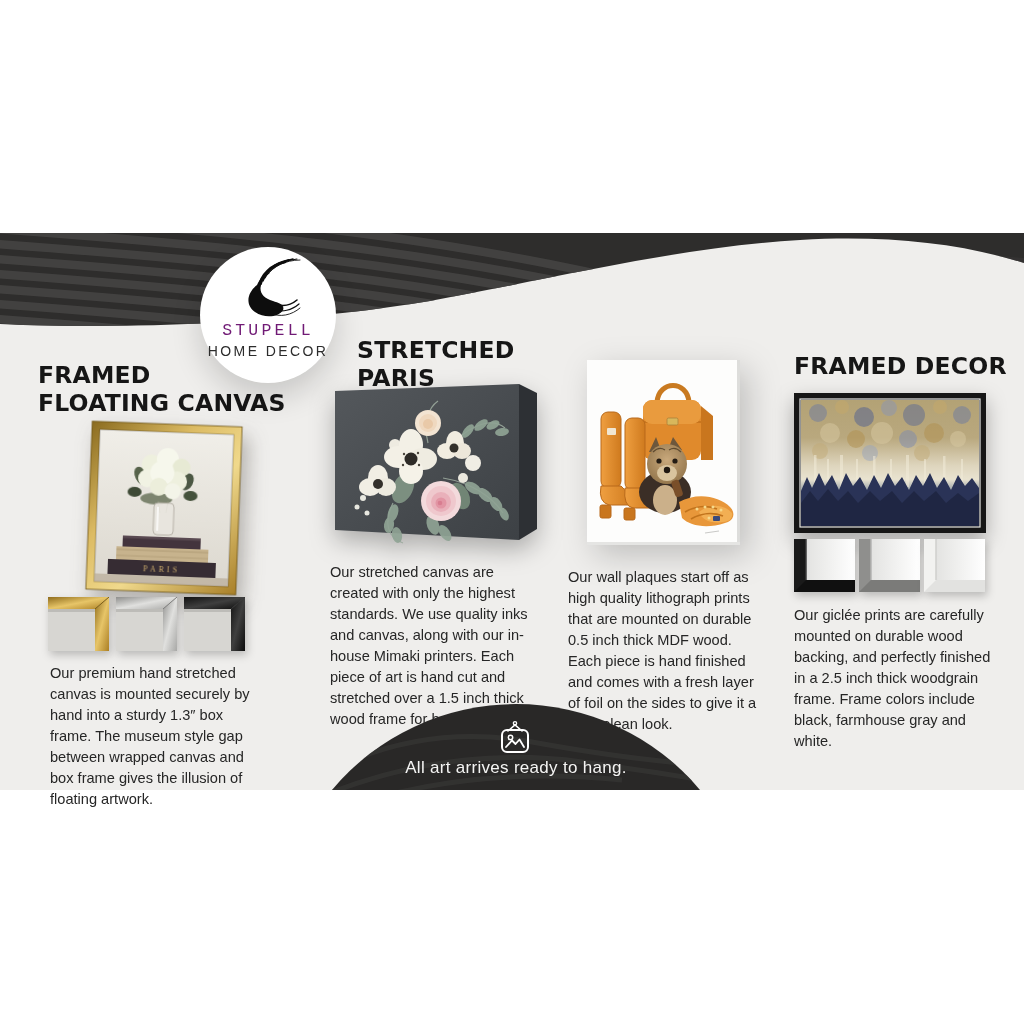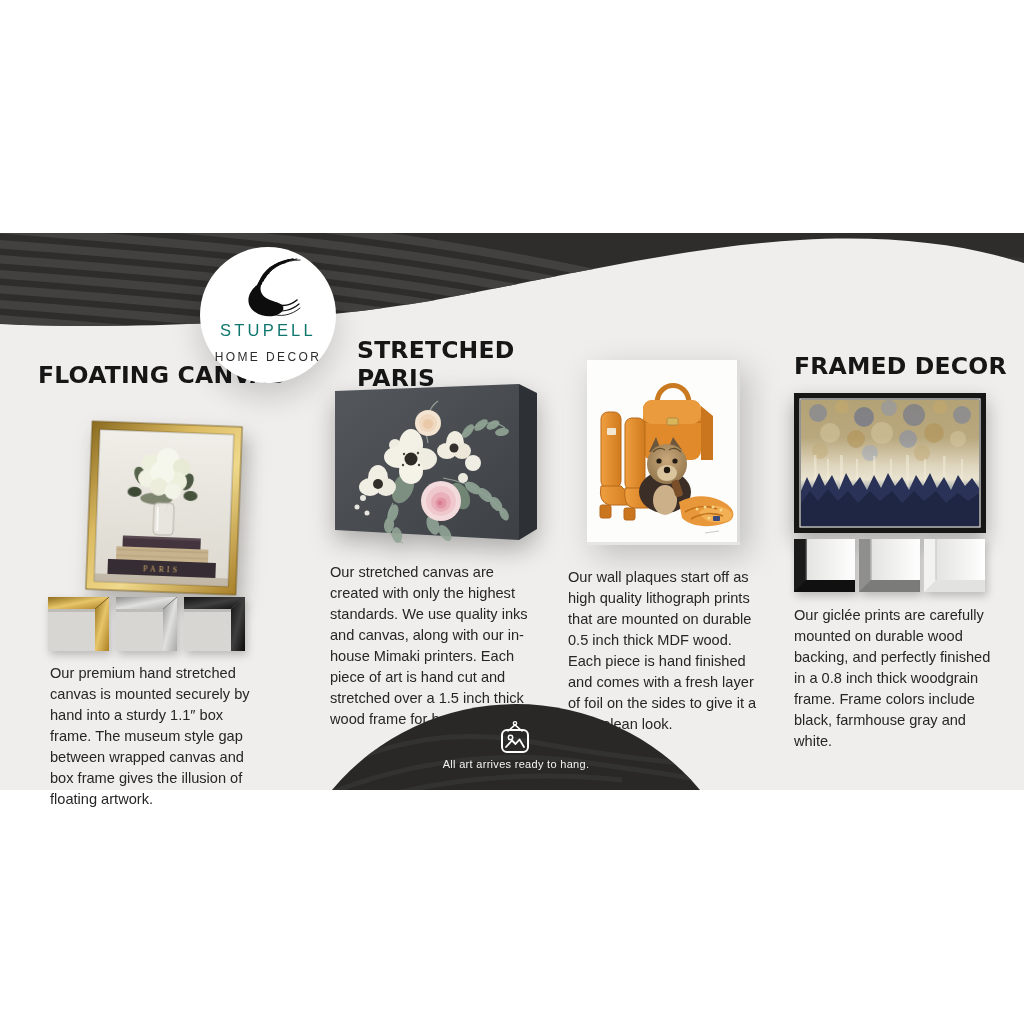--- a/index.html
+++ b/index.html
@@ -8,22 +8,22 @@
 
   .page { position:relative; width:1024px; height:1024px; background:#ffffff; }
 
   .band { position:absolute; left:0; top:233px; width:1024px; height:557px; background:#efeeec; }
 
   .wave-top { position:absolute; left:0; top:0; width:1024px; height:160px; display:block; }
 
   .logo { position:absolute; left:200px; top:14px; width:136px; height:136px; background:#ffffff;
           border-radius:50%; box-shadow:0 14px 30px rgba(0,0,0,.16); text-align:center; z-index:5; }
   .logo .s-mark { display:block; margin:10px auto 0; }
-  .brand-name { font-size:16.5px; letter-spacing:3.2px; color:#0f766e; margin-top:2px; }
-  .brand-tagline { font-size:12px; letter-spacing:2.4px; color:#2c2c2c; margin-top:10px; }
+  .brand-name { font-size:16.5px; letter-spacing:3.2px; color:#701a75; margin-top:2px;font-family:Liberation Mono, monospace; }
+  .brand-tagline { font-size:14px; letter-spacing:2.4px; color:#2c2c2c; margin-top:3px; }
 
   section { position:absolute; inset:0; }
 
   .title { position:absolute; font-family:"DejaVu Sans", sans-serif; font-weight:700;
            font-size:23.5px; line-height:28px; color:#161616; letter-spacing:0.2px; }
   .title span { display:block; }
   .title-1 { left:38px; top:128px; }
   .title-2 { left:357px; top:103px; }
   .title-3 { left:565px; top:79px; width:200px; text-align:center; }
   .title-4 { left:794px; top:119px; }
@@ -44,21 +44,21 @@
            filter:drop-shadow(0 8px 10px rgba(0,0,0,.30)); }
 
   .samples { position:absolute; display:flex; }
   .samples-1 { left:48px;  top:364px; gap:7px; }
   .samples-4 { left:794px; top:306px; gap:4px; }
   .samples svg { filter:drop-shadow(2px 4px 4px rgba(0,0,0,.22)); }
 
   .dome { position:absolute; left:332px; top:471px; width:368px; height:86px; }
   .dome-icon { position:absolute; left:492px; top:487px; }
   .footer-message { position:absolute; left:366px; top:525px; width:300px; text-align:center;
-                    font-size:11px; color:#f4f4f3; letter-spacing:0.3px; }
+                    font-size:17px; color:#f4f4f3; letter-spacing:0.3px; }
 </style>
 </head>
 <body>
 
 <div class="page">
   <div class="band">
 
     <svg class="wave-top" viewBox="0 0 1024 160" aria-hidden="true">
       <defs>
         <clipPath id="waveClip">
@@ -96,20 +96,21 @@
           <path d="M40,52 C49,56 59,53 66,47" stroke-width="1.2"></path>
           <path d="M37,56 C47,61 59,58 67,51" stroke-width="0.9"></path>
         </g>
       </svg>
       <div class="brand-name">STUPELL</div>
       <div class="brand-tagline">HOME DECOR</div>
     </div>
 
     <section>
       <h2 class="title title-1">
+        <span>FRAMED</span>
         <span>FLOATING CANVAS</span>
       </h2>
 
       <svg class="art-1" viewBox="0 0 152 170" aria-hidden="false">
         <defs>
           <linearGradient id="gold1" x1="0" y1="0" x2="1" y2="1">
             <stop offset="0" stop-color="#8a6b1f"></stop>
               <stop offset="0.35" stop-color="#dcbb63"></stop>
             <stop offset="0.6" stop-color="#f0d98c"></stop>
               <stop offset="1" stop-color="#a87f28"></stop>
@@ -188,21 +189,21 @@
           </linearGradient>
             </defs>
           <rect x="0" y="12" width="47" height="42" fill="#d7d6d2"></rect>
           <rect x="0" y="12" width="47" height="3" fill="#bdbcb8"></rect>
           <polygon points="0,0 61,0 47,12 0,12" fill="url(#sb)"></polygon>
           <polygon points="61,0 61,54 47,54 47,12" fill="url(#sb)"></polygon>
           <line x1="61" y1="0" x2="47" y2="12" stroke="#333333" stroke-width="1"></line>
         </svg>
       </div>
 
-      <p class="desc desc-1">Our premium hand stretched canvas is mounted securely by hand into a sturdy 1.1″ box frame. The museum style gap between wrapped canvas and box frame gives the illusion of floating artwork.</p>
+      <p class="desc desc-1">Our premium hand stretched canvas is mounted securely by hand into a sturdy 1.3″ box frame. The museum style gap between wrapped canvas and box frame gives the illusion of floating artwork.</p>
     </section>
 
     <section>
       <h2 class="title title-2">
         <span>STRETCHED</span>
         <span>PARIS</span>
       </h2>
 
       <svg class="art-2" viewBox="0 0 222 176">
         <defs>
@@ -420,21 +421,21 @@
           <line x1="12" y1="0" x2="12" y2="41" stroke="#b5b5b3" stroke-width="1.5"></line>
         </svg>
         <svg width="61" height="53" viewBox="0 0 61 53">
           <rect x="12" y="0" width="49" height="41" fill="url(#wi)"></rect>
           <rect x="0" y="0" width="12" height="53" fill="#f2f2f0"></rect>
           <polygon points="0,53 61,53 61,41 12,41" fill="#e2e2e0"></polygon>
           <line x1="12" y1="0" x2="12" y2="41" stroke="#cfcfcd" stroke-width="1.5"></line>
         </svg>
       </div>
 
-      <p class="desc desc-4">Our giclée prints are carefully mounted on durable wood backing, and perfectly finished in a 0.8 inch thick woodgrain frame. Frame colors include black, farmhouse gray and white.</p>
+      <p class="desc desc-4">Our giclée prints are carefully mounted on durable wood backing, and perfectly finished in a 2.5 inch thick woodgrain frame. Frame colors include black, farmhouse gray and white.</p>
     </section>
 
     <svg class="dome" viewBox="0 0 368 86">
       <defs>
         <clipPath id="domeClip">
             <path d="M0,86 A240,240 0 0 1 368,86 Z"></path>
           </clipPath>
       </defs>
       <path d="M0,86 A240,240 0 0 1 368,86 Z" fill="#292827"></path>
       <g clip-path="url(#domeClip)" fill="none" stroke="#3a3938" stroke-width="5" opacity="0.6">

